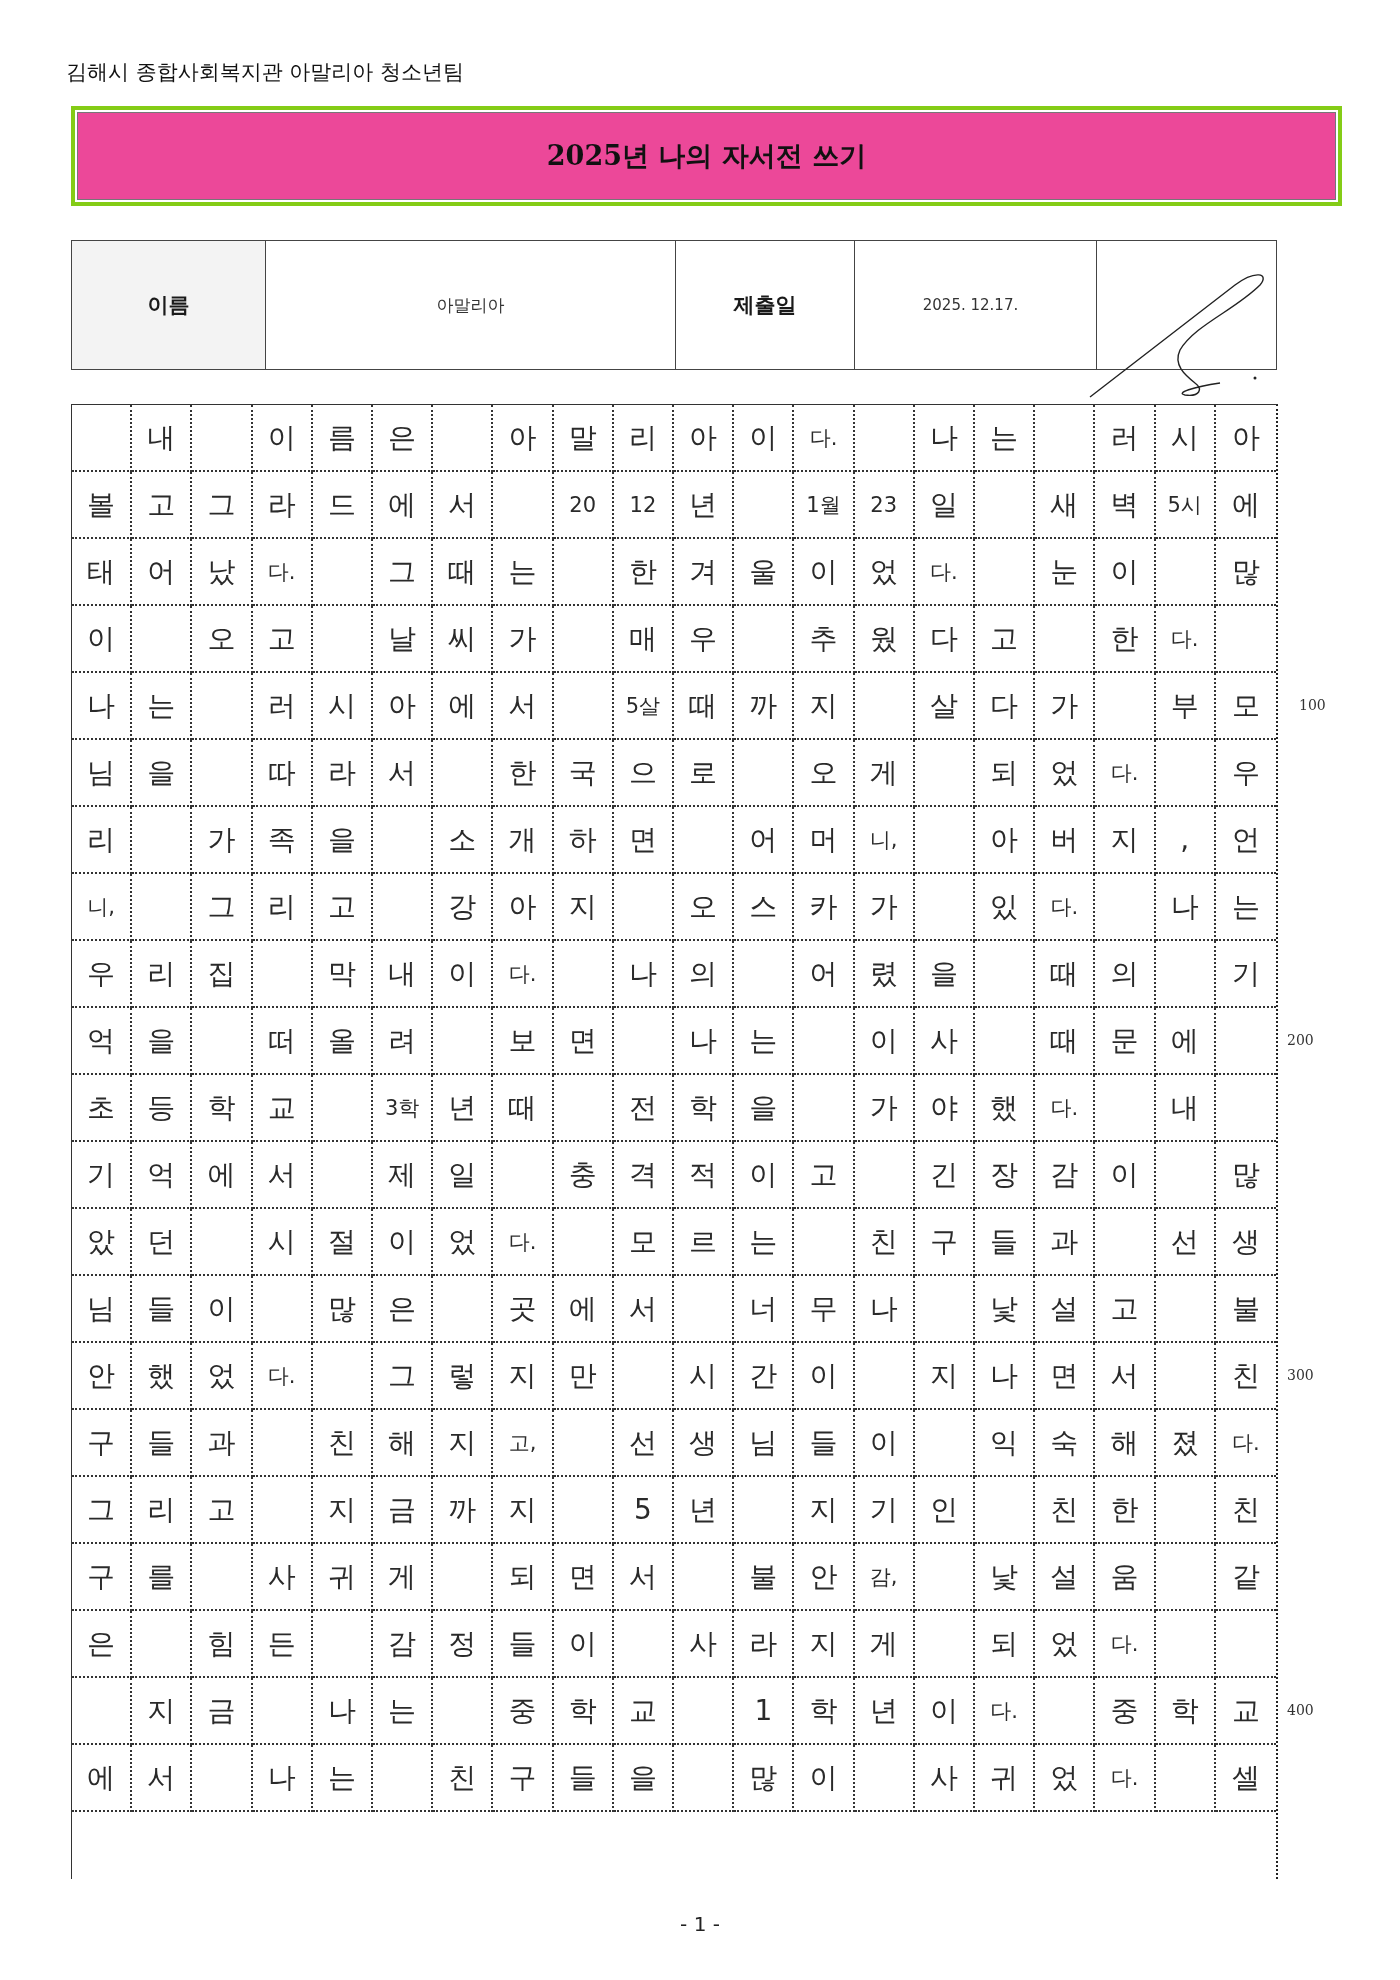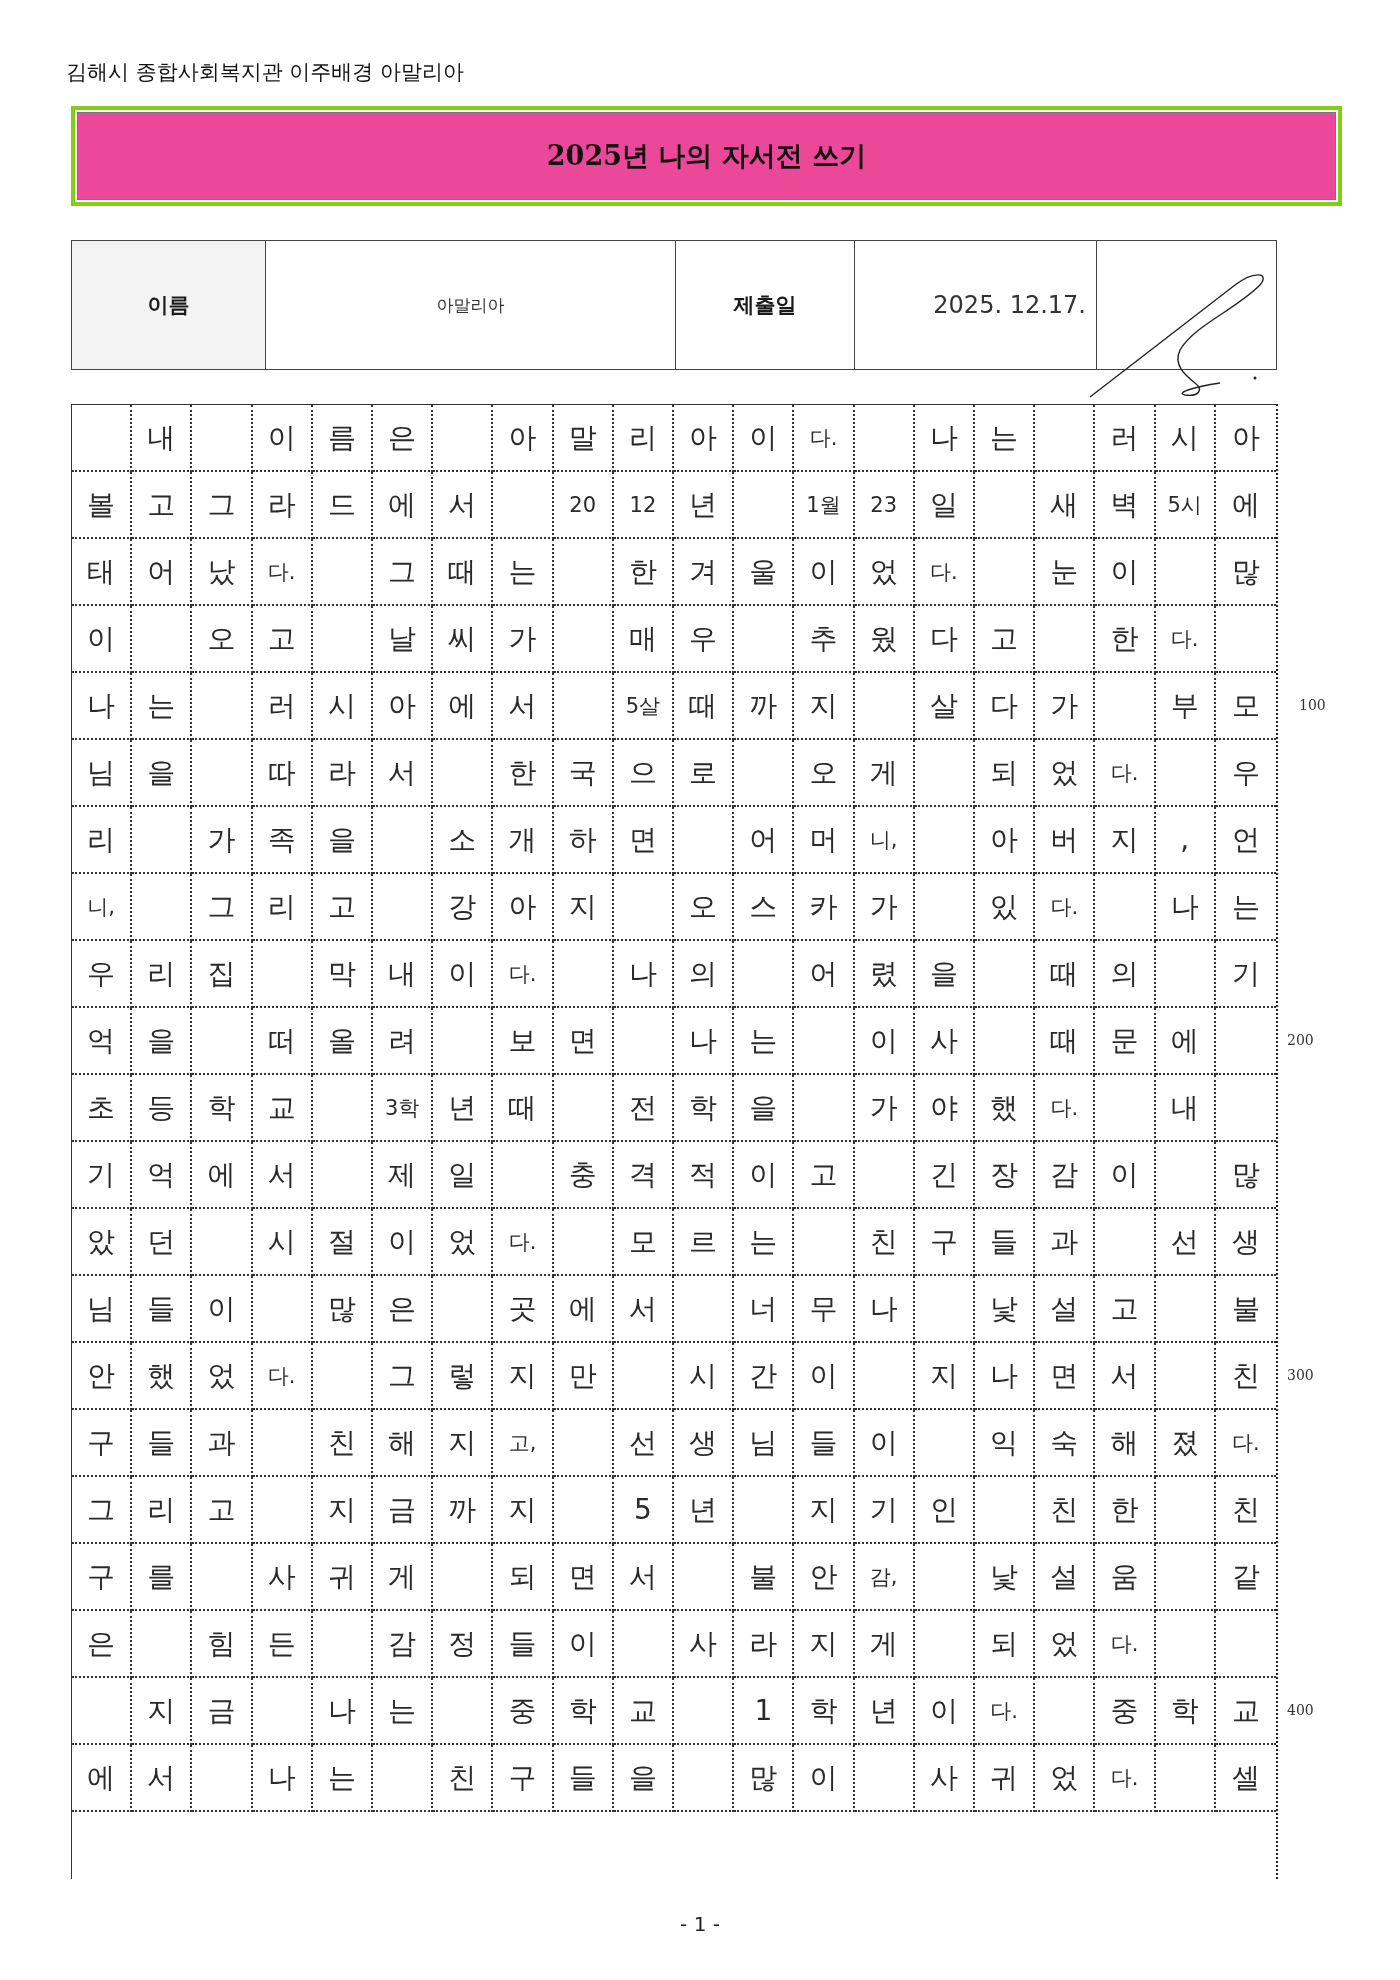--- a/index.html
+++ b/index.html
@@ -10,38 +10,38 @@
               border: 4px solid #84cc16; box-shadow: inset 0 0 0 2px #fff, inset 0 0 0 3px #777;
               background: #ec4899; }
   .titlebox .t { position: absolute; left: 0; right: 0; top: 28px; text-align: center;
                  font-family: "DejaVu Serif", serif; font-weight: bold; font-size: 27px; color: #111; }
   table.info { position: absolute; left: 71px; top: 240px; width: 1205px; height: 130px;
                border-collapse: collapse; table-layout: fixed; }
   table.info td { border: 1.5px solid #444; text-align: center; vertical-align: middle;
                   font-size: 21px; padding: 0; }
   table.info td.lbl { font-weight: bold; background: #f3f3f3; }
   table.info td.hand { font-family: "DejaVu Sans", sans-serif; font-weight: normal; color: #333; }
-  table.info td.date { text-align: right; padding-right: 10px; font-size: 24px; }
+  table.info td.date { text-align: center; padding-right: 10px; font-size: 15px; }
   table.info td.nobg { background: #fff; }
   .sig { position: absolute; left: 1085px; top: 265px; width: 190px; height: 140px; pointer-events: none; }
   .grid { position: absolute; left: 71px; top: 404px; width: 1204px; height: 1474px;
           border-left: 1.5px solid #333; border-top: 1.5px solid #333; border-right: 2px dotted #222;
           display: grid; grid-template-columns: repeat(20, 1fr); grid-template-rows: repeat(22, 1fr); }
   .cell { border-right: 2px dotted #333; border-bottom: 2px dotted #333; display: flex;
           align-items: center; justify-content: center; font-size: 28px; color: #2a2a2a;
           font-family: "DejaVu Sans", sans-serif; font-weight: normal; }
   .cell:nth-child(20n) { border-right: none; }
   .cell.small { font-size: 21px; }
   .rownum { position: absolute; left: 1287px; font-family: "DejaVu Serif", serif; font-size: 14px; color: #333; }
   .pagenum { position: absolute; left: 0; right: 0; top: 1912px; text-align: center; font-size: 20px; color: #222; }
 </style>
 </head>
 <body>
 
-<div class="org">김해시 종합사회복지관 이주배경 아말리아</div>
+<div class="org">김해시 종합사회복지관 아말리아 청소년팀</div>
 
 <div class="titlebox">
   <div class="t">2025년 나의 자서전 쓰기</div>
 </div>
 
 <table class="info">
   <colgroup>
     <col style="width:194px">
       <col style="width:410px">
       <col style="width:179px">

